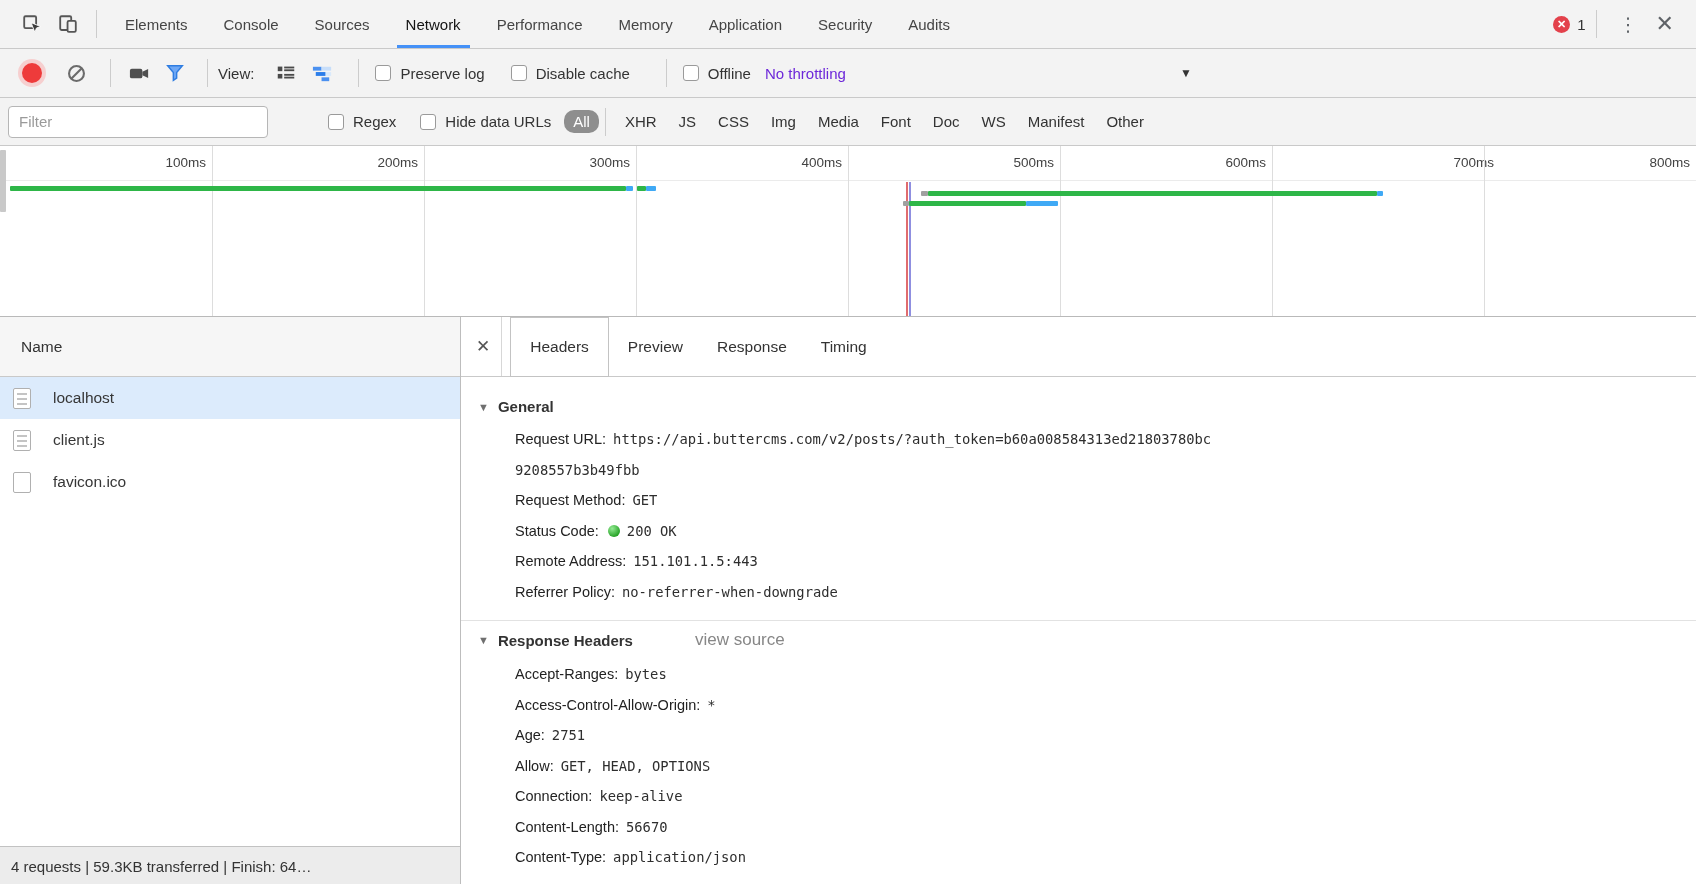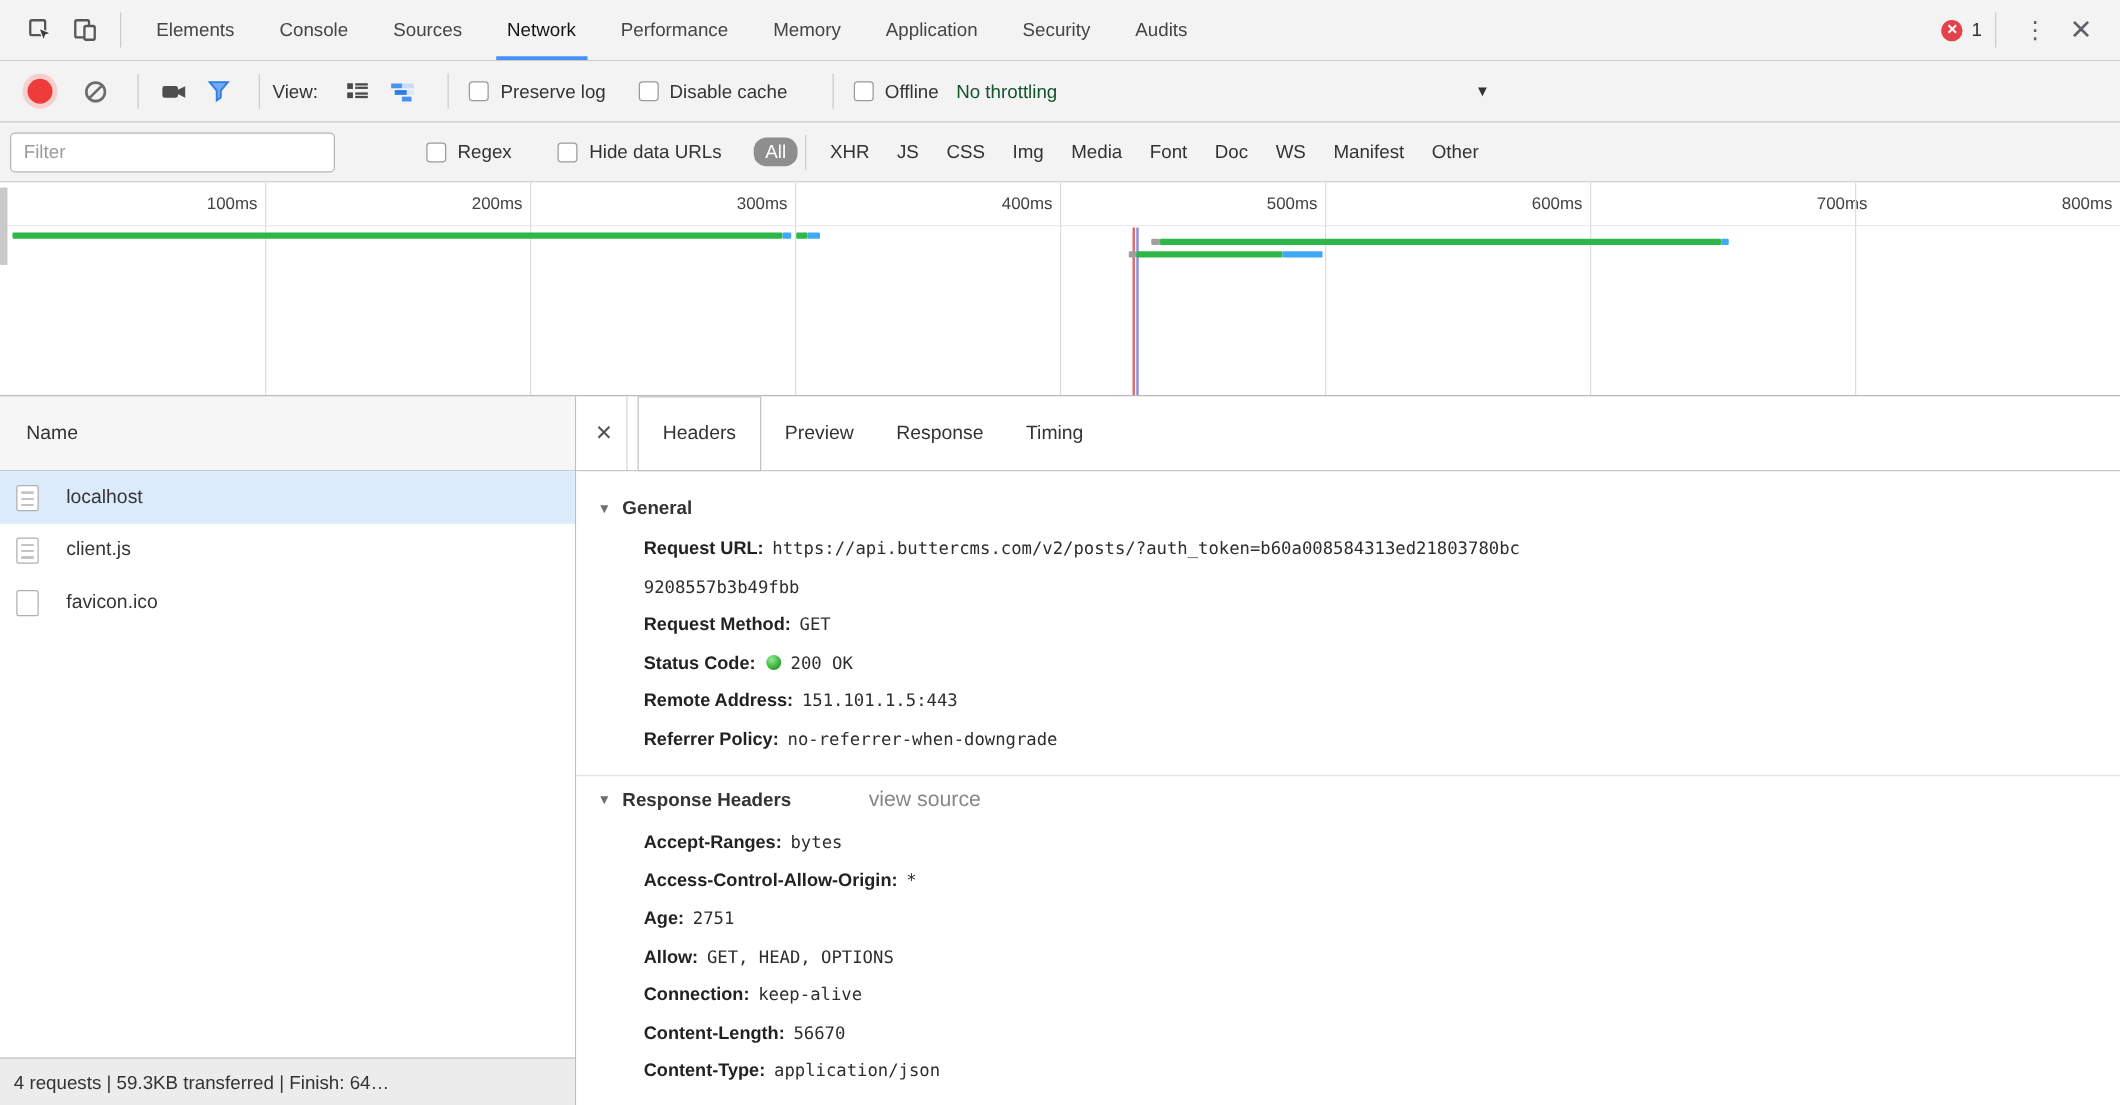--- a/index.html
+++ b/index.html
@@ -29,25 +29,25 @@
   .toolbar { height:49px; background:#f3f3f3; border-bottom:1px solid #c9c9c9;
              display:flex; align-items:center; padding-left:18px; font-size:15px;
              position:relative; }
   .rec-btn { width:20px; height:20px; border-radius:50%; background:#ee3b3b;
              box-shadow:0 0 0 4px #f6cfcf; margin:0 16px 0 4px; }
   .tool-gap { margin-right:18px; display:flex; align-items:center; }
   .cb { width:16px; height:16px; border:1px solid #9a9a9a; border-radius:3px;
         background:#fff; flex:0 0 auto; }
   .cb-label { margin:0 0 0 9px; color:#333; }
   .cb-group { display:flex; align-items:center; margin-right:26px; }
-  .throttle { color:#14532d; margin-left:4px; }
+  .throttle { color:#6d28d9; margin-left:4px; }
   .dd-arrow { position:absolute; left:1180px; top:17px; font-size:12px; color:#333; }
   
   .filterbar { height:48px; background:#f3f3f3; border-bottom:1px solid #c9c9c9;
-               display:flex; align-items:center; padding-left:8px; font-size:15px;gap:13px; }
+               display:flex; align-items:center; padding-left:8px; font-size:15px; }
   .filter-input { width:260px; height:32px; border:1px solid #b6b6b6; border-radius:4px;
                   padding:0 10px; font-size:15px; font-family:"Liberation Sans",sans-serif;
                   color:#333; background:#fff; margin-right:18px; }
   .filter-input::placeholder { color:#9a9a9a; }
   .types { display:flex; align-items:center; }
   .type-pill { padding:3px 10px; margin:0 1px; color:#333; border-radius:10px; }
   .type-pill.active { background:#8e8e8e; color:#fff; padding:3px 9px; margin-right:6px; }
   
   .timeline { position:relative; height:171px; background:#fff;
               border-bottom:1px solid #b9b9b9; overflow:hidden; }
@@ -85,21 +85,21 @@
   .dtab-sep { width:1px; align-self:stretch; background:#d7d7d7; }
   .dtab { padding:0 17px; height:100%; display:flex; align-items:center; }
   .dtab.active { border:1px solid #c3c3c3; background:#fff; height:60px; margin:0 2px 0 8px;
                  padding:0 19px; }
   .dbody { padding-top:14px; overflow:hidden; }
   .section-title { display:flex; align-items:center; padding-left:17px; margin:7px 0 9px;
                    font-size:15px; font-weight:bold; color:#333; }
   .tri { font-size:11px; color:#6f6f6f; margin-right:9px; }
   .view-source { font-weight:normal; color:#878787; margin-left:62px; font-size:17px; }
   .kv { padding-left:54px; line-height:30.5px; font-size:14.5px; color:#222; }
-  .kv .lbl { font-weight:bold; margin-right:7px; }
+  .kv .lbl { font-weight:normal; margin-right:7px; }
   .kv .val { font-family:"DejaVu Sans Mono", monospace; font-size:13.8px; color:#2e2e2e; }
   .kv.url { max-width:756px; word-break:break-all; }
   .status-dot { display:inline-block; width:12px; height:12px; border-radius:50%;
                 background:radial-gradient(circle at 35% 30%, #93ea93, #27a327 72%);
                 margin:0 7px 0 2px; vertical-align:-1px; }
   .divider-h { height:1px; background:#e2e2e2; margin:13px 0 9px; }
 </style>
 </head>
 <body>
 

